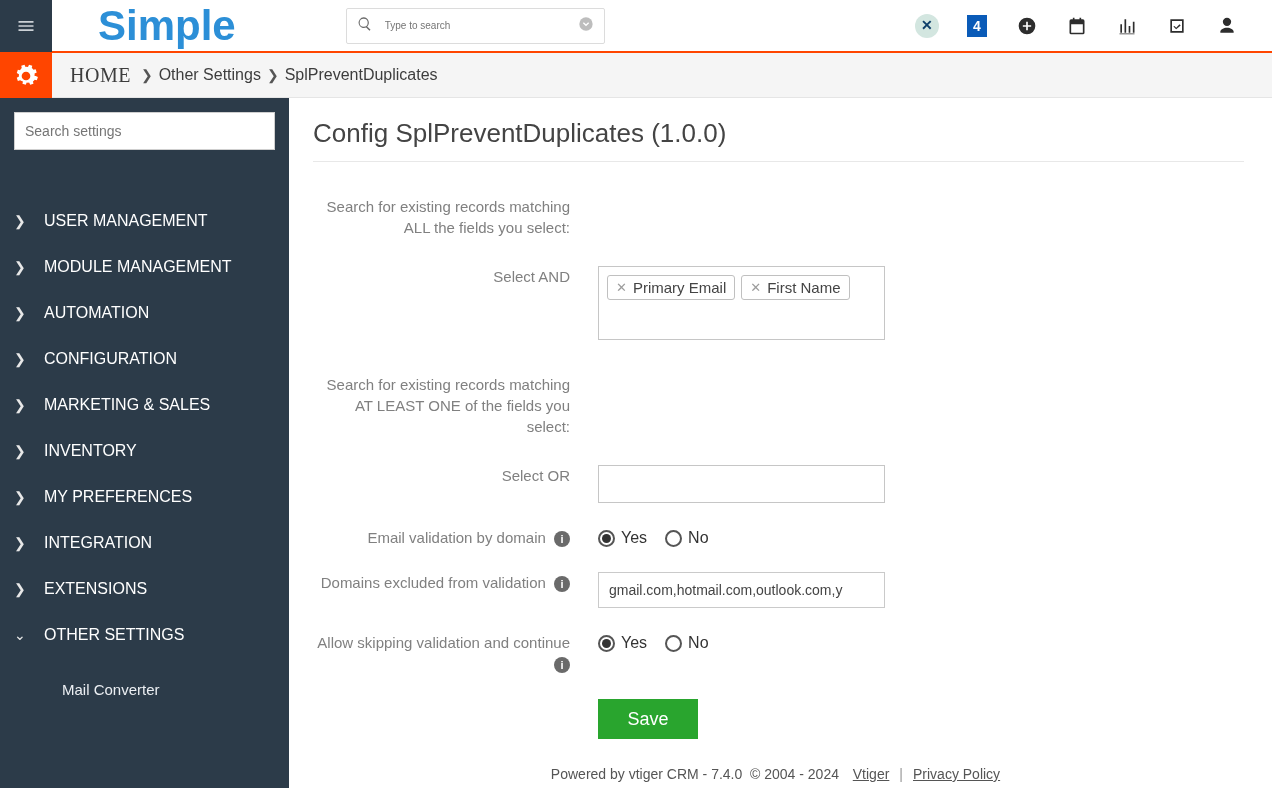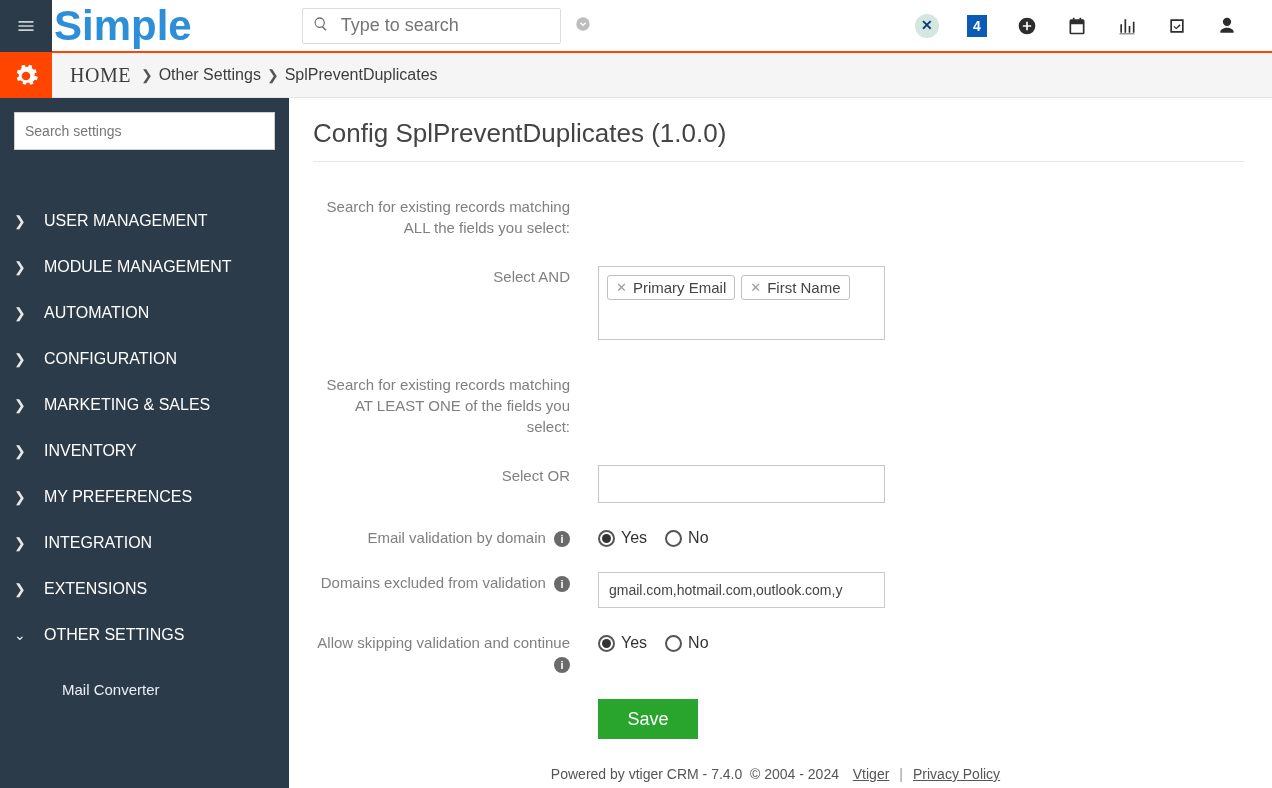--- a/index.html
+++ b/index.html
@@ -5,24 +5,24 @@
   * { box-sizing: border-box; }
   body {
     margin:0; font-family:"Helvetica Neue",Helvetica,Arial,sans-serif;
     font-size:14px; color:#3a3a3a; background:#fff;
     width:1272px; height:788px; overflow:hidden;
   }
   
   .topbar{height:53px;border-bottom:2px solid #ff4500;display:flex;align-items:center;}
   .hamburger{width:52px;height:53px;background:#2c3b49;color:#ccd1d6;display:flex;align-items:center;justify-content:center;font-size:28px;cursor:pointer;}
   .logo{height:48px;margin-left:2px;display:flex;align-items:center;}
-  .logo-text{font-size:42px;font-weight:700;color:#2c8fd7;font-family:"Trebuchet MS",sans-serif;letter-spacing:0;}
+  .logo-text{font-size:42px;font-weight:700;color:#2c8fd7;font-family:"Trebuchet MS",sans-serif;letter-spacing:0;margin-left:44px;}
   .topsearch{margin-left:110px;width:259px;height:36px;border:1px solid #dcdcdc;border-radius:2px;display:flex;align-items:center;padding:0 10px;color:#8f8f8f;}
   .topsearch .sicon{font-size:16px;color:#6b6b6b;margin-right:10px;}
-  .topsearch input{flex:1;border:none;outline:none;font-size:18px;color:#15803d;background:transparent;}
+  .topsearch input{flex:1;border:none;outline:none;font-size:10px;color:#15803d;background:transparent;}
   .topsearch .chev{color:#bdbdbd;font-size:14px;}
   .top-icons{margin-left:auto;display:flex;align-items:center;padding-right:20px;}
   .top-icons .ic{width:50px;height:53px;display:flex;align-items:center;justify-content:center;color:#2d2d2d;font-size:20px;cursor:pointer;}
   .ic-circle{width:24px;height:24px;border-radius:50%;background:#d3e6e0;position:relative;}
   .ic-circle::after{content:"✕";color:#0d3f6a;font-weight:700;font-size:14px;position:absolute;left:6px;top:3px;}
   .ic-4{width:20px;height:22px;background:#0a5bb8;color:#fff;font-weight:700;font-size:14px;display:flex;align-items:center;justify-content:center;}
   
   
   .crumb-row{height:45px;display:flex;border-bottom:1px solid #e5e5e5;background:#f5f5f5;}
   .gear-box{width:52px;height:45px;background:#ff4500;color:#fff;display:flex;align-items:center;justify-content:center;font-size:24px;cursor:pointer;}

